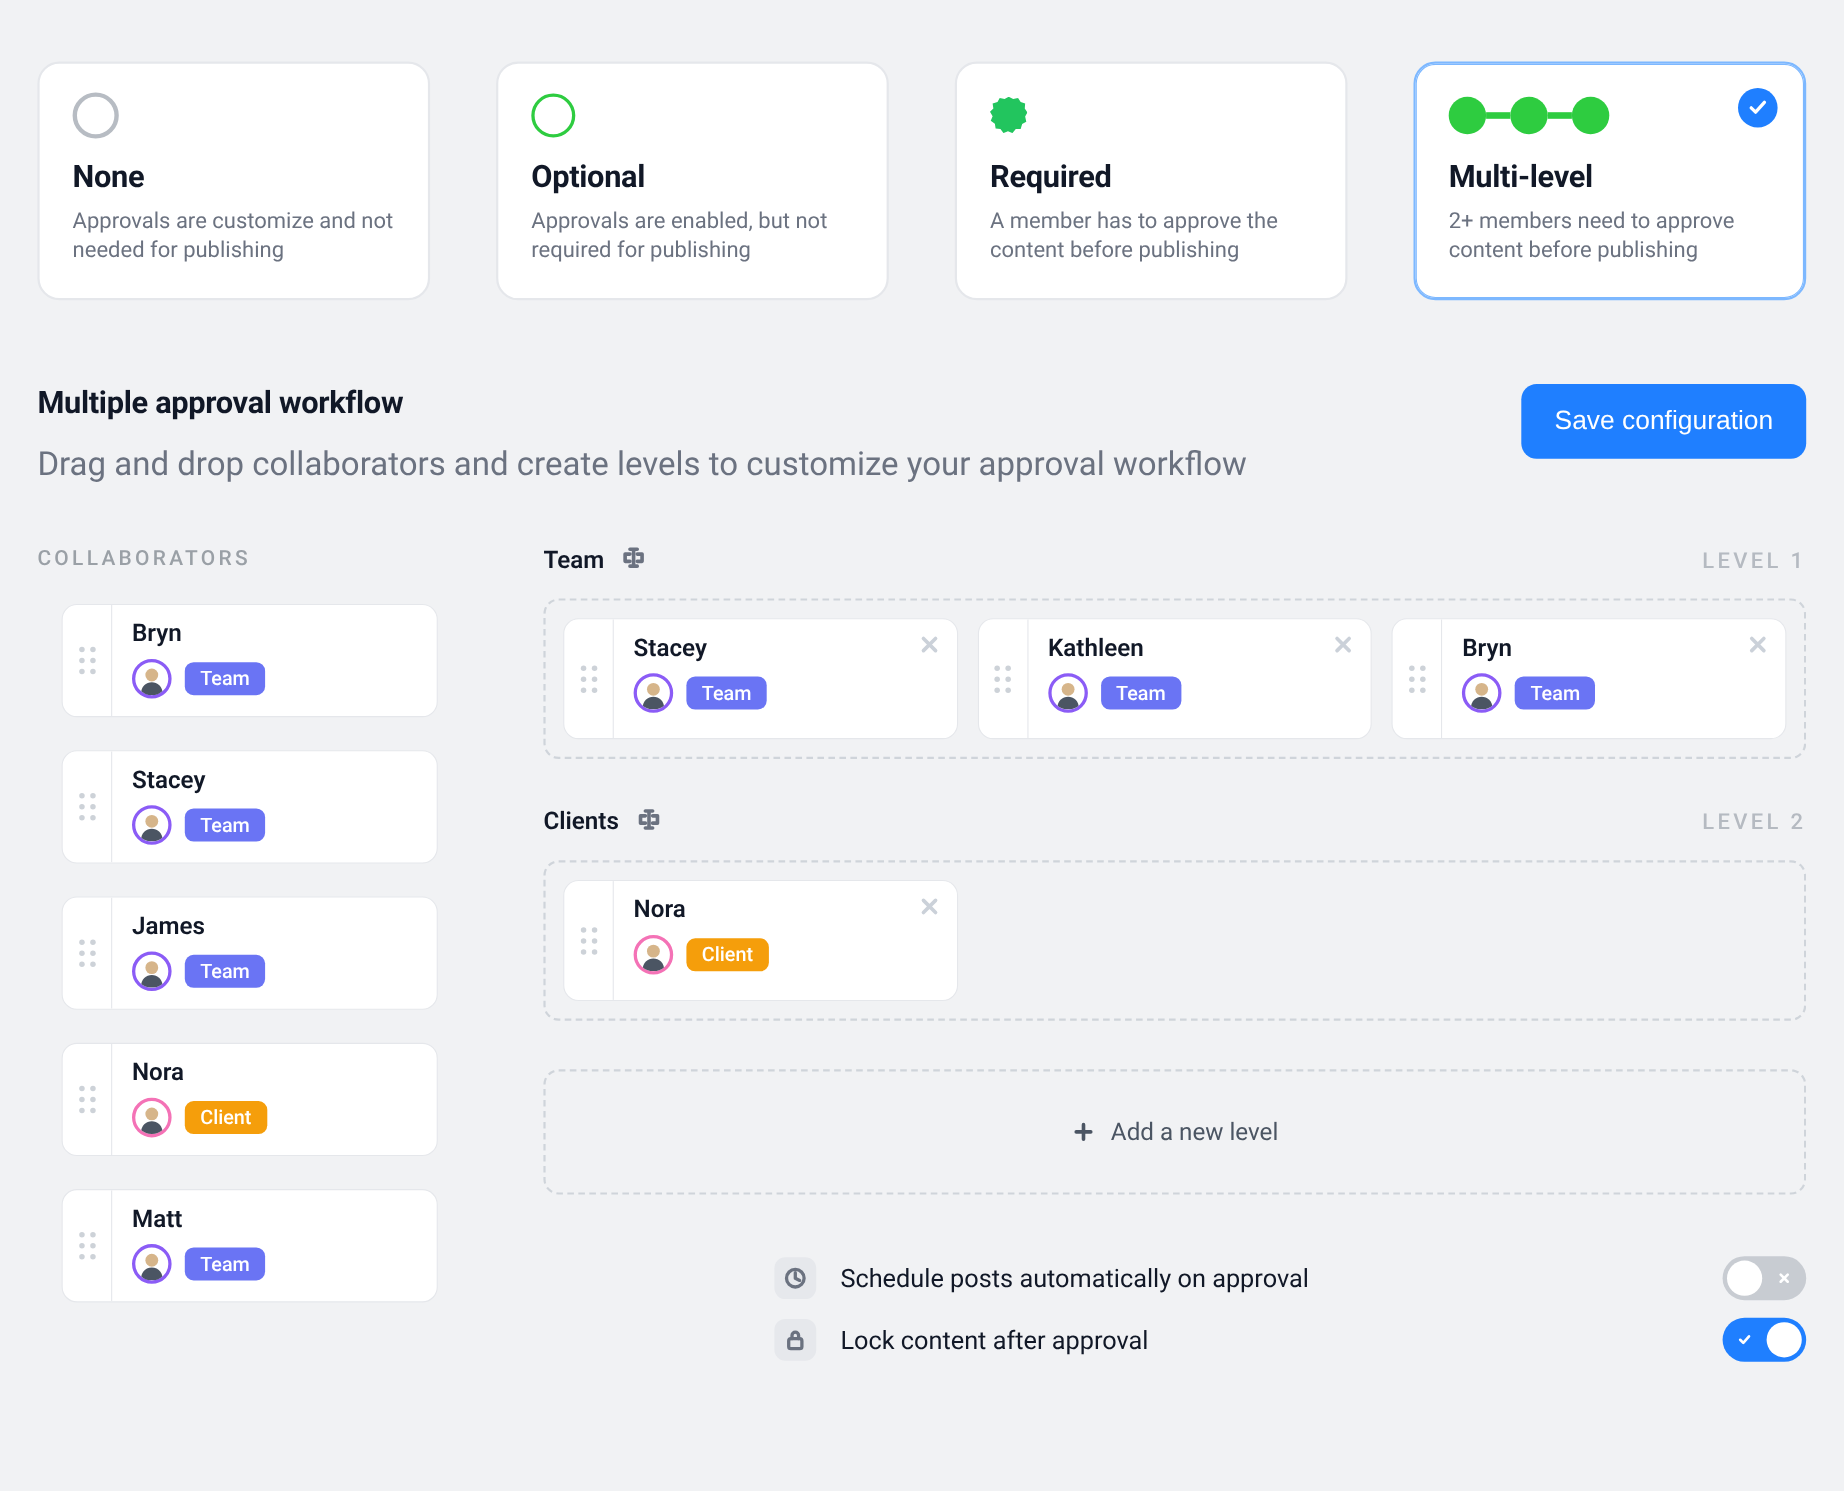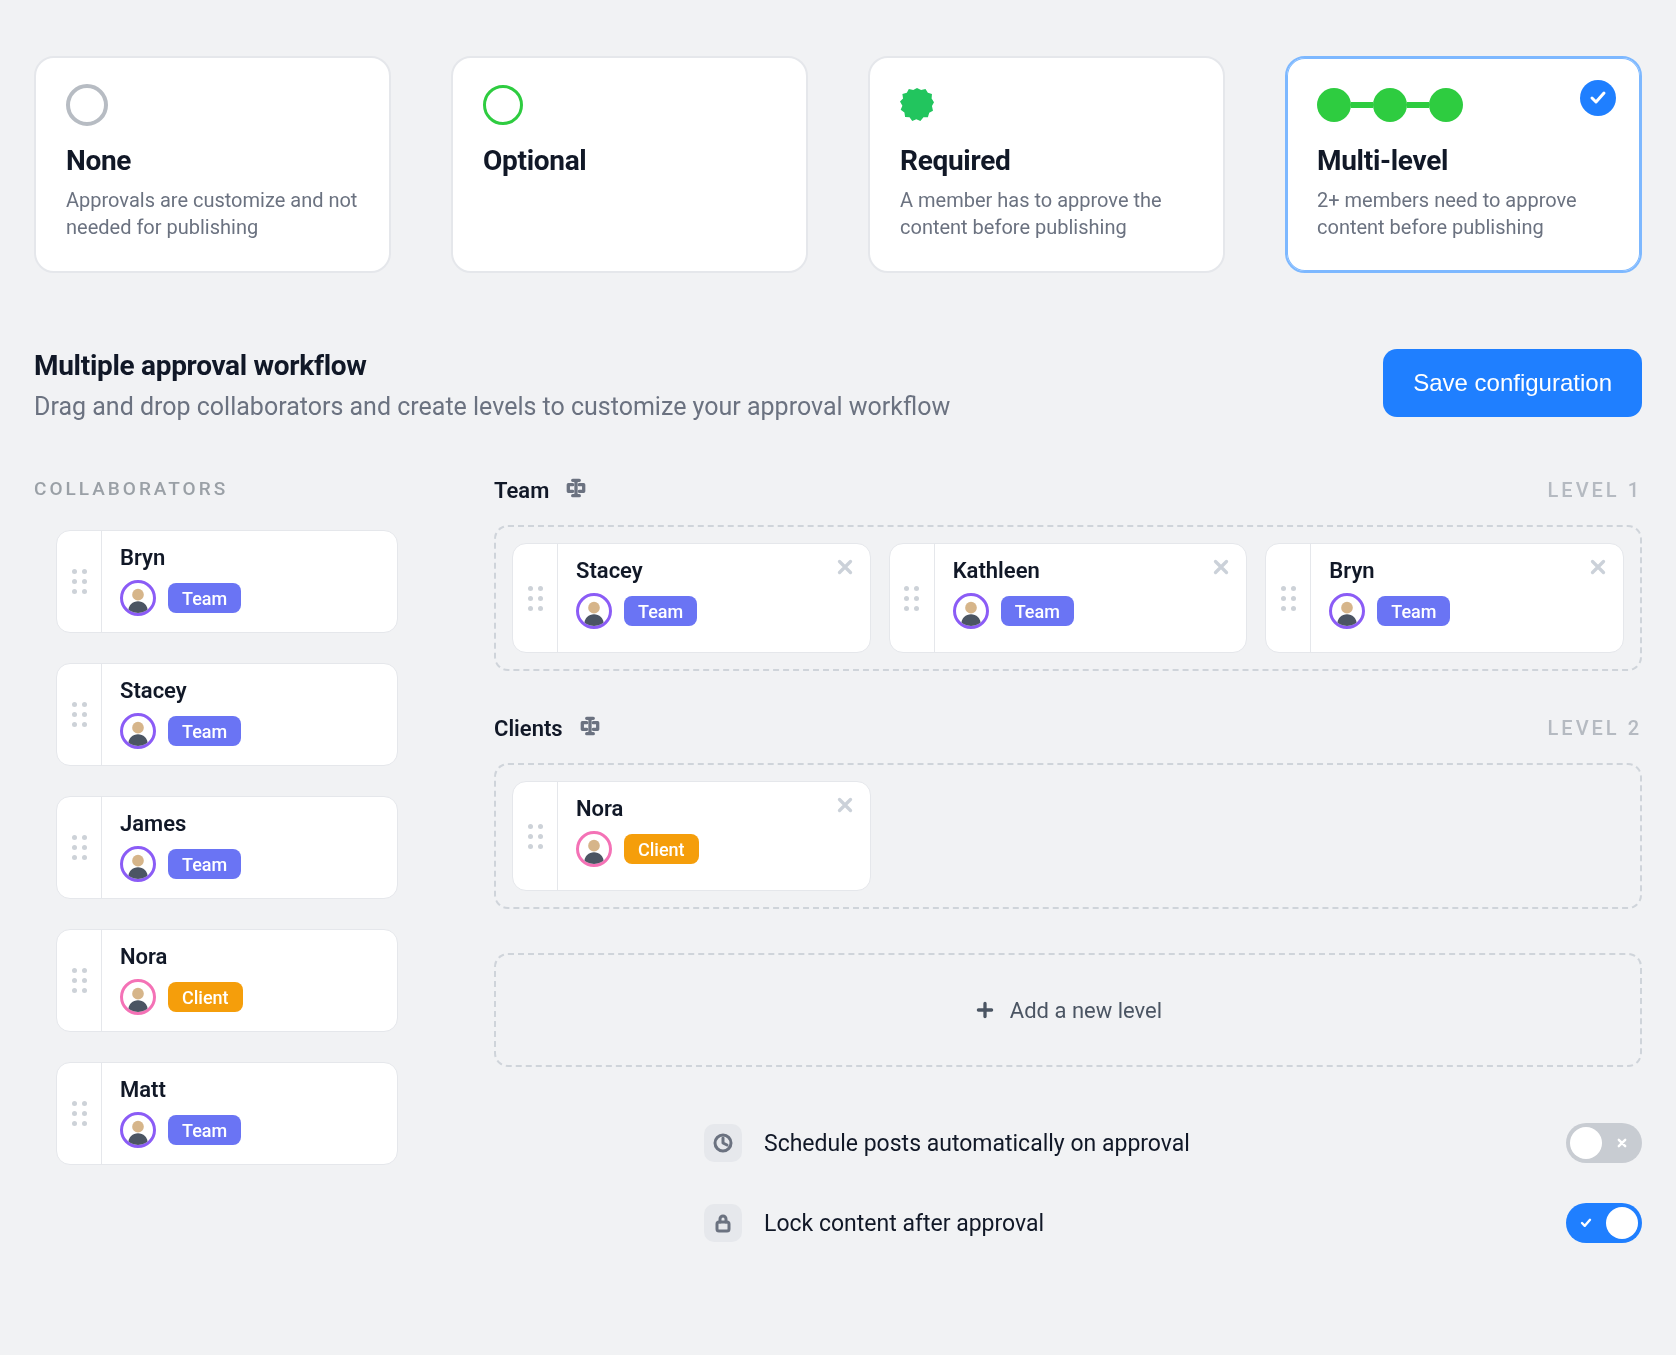--- a/index.html
+++ b/index.html
@@ -111,21 +111,21 @@
   }
 
   
   .section-header {
     display: flex;
     justify-content: space-between;
     align-items: flex-start;
     margin-top: 76px;
   }
   .section-title { font-size: 28px; font-weight: 700; letter-spacing:-0.3px; }
-  .section-sub { font-size: 25px; color: var(--muted); margin-top: 10px; }
+  .section-sub { font-size: 30px; color: var(--muted); margin-top: 23px; }
   .save-btn {
     background: var(--blue-strong);
     color: #fff;
     border: none;
     border-radius: 14px;
     font-size: 24px;
     font-weight: 400;
     padding: 20px 30px;
     cursor: pointer;
   }
@@ -233,21 +233,21 @@
     display:flex; align-items:center; justify-content:center;
     gap: 14px;
     color: #4b5563;
     font-size: 22px;
     cursor:pointer;
     margin-top: 44px;
   }
   .add-level svg { width:22px; height:22px; }
 
   
-  .toggles { margin-top: 56px; margin-left: 210px; display:flex; flex-direction:column; gap:40px; }
+  .toggles { margin-top: 56px; margin-left: 210px; display:flex; flex-direction:column; gap:16px; }
   .toggle-row { display:flex; align-items:center; gap:22px; }
   .toggle-icon {
     width:38px; height:38px; border-radius:10px; background:#e6e8ec;
     display:flex; align-items:center; justify-content:center;
     flex-shrink:0;
   }
   .toggle-icon svg { width:22px; height:22px; stroke:#6b7280; }
   .toggle-label { font-size:23px; flex:1; }
   .switch {
     width:76px; height:40px; border-radius:40px; position:relative; cursor:pointer;
@@ -317,20 +317,21 @@
 
     <div class="option-card">
       <div class="option-icons">
         <span class="check-circle outline">
           <svg viewBox="0 0 20 20">
               <use href="#check"></use>
             </svg>
         </span>
       </div>
       <div class="option-title">Optional</div>
+      <div class="option-desc">Approvals are enabled, but not required for publishing</div>
     </div>
 
     <div class="option-card">
       <div class="option-icons">
         <span class="badge-check">
           <svg viewBox="0 0 20 20">
               <use href="#check"></use>
             </svg>
         </span>
       </div>

